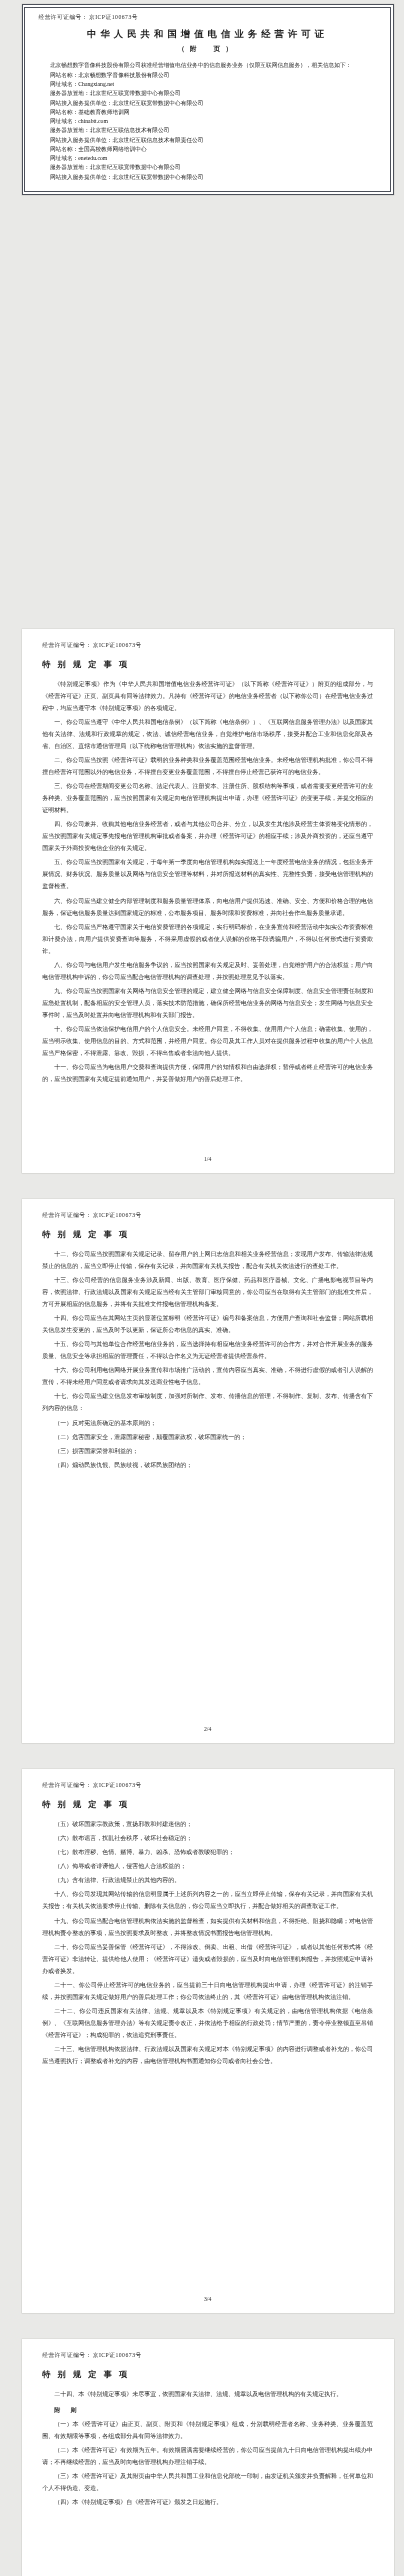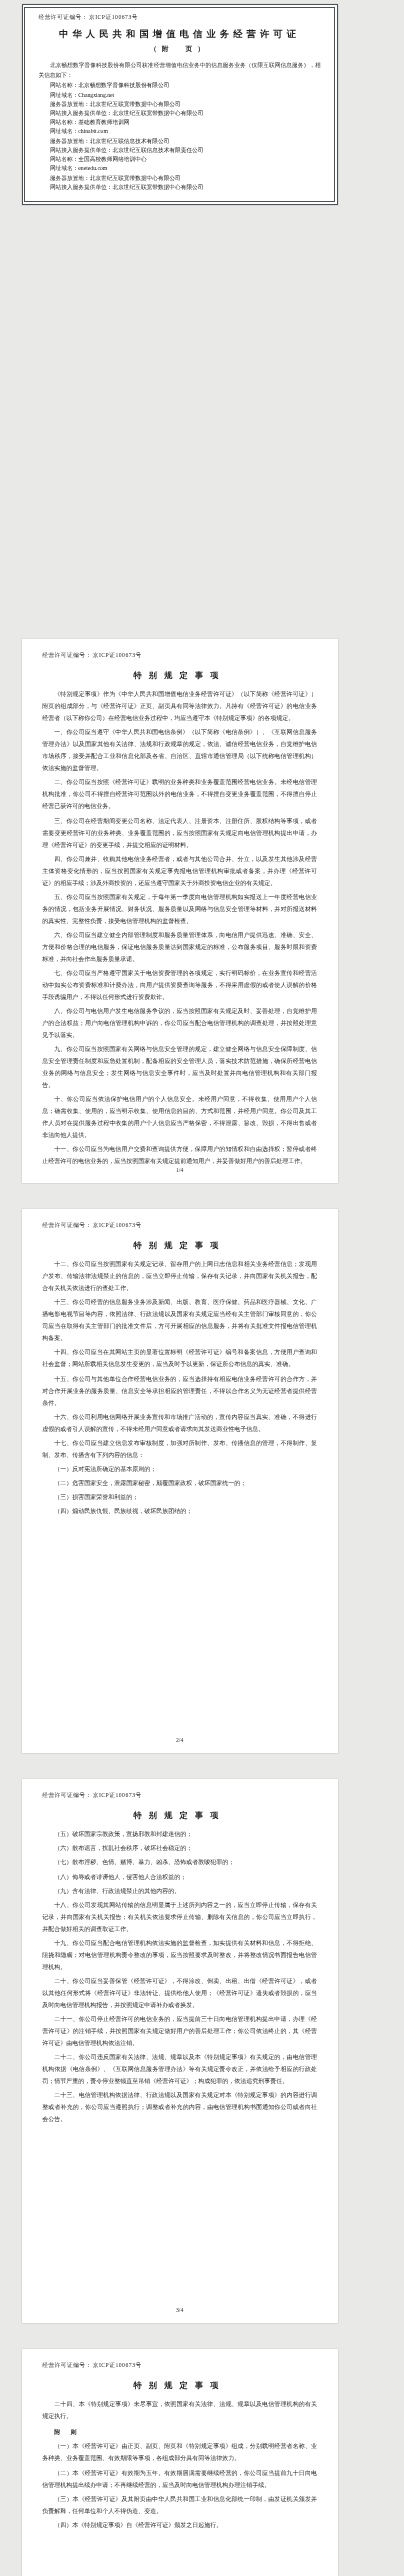--- a/index.html
+++ b/index.html
@@ -5,21 +5,21 @@
   * { margin: 0; padding: 0; box-sizing: border-box; }
   html, body { background: #e9e9e7; }
   body {
     width: 405px;
     font-family: "Liberation Serif", "DejaVu Serif", serif;
     color: #1f1f1f;
   }
   .canvas { width: 405px; min-height: 2873px; padding-top: 4.1px; overflow: hidden; }
 
   .page {
-    width: 316px;
+    width: 372px;
     margin-left: 21.6px;
     background: #ffffff;
     box-shadow: 0 0 0 0.5px #d6d6d2, 0 0.5px 1.5px rgba(0,0,0,0.15);
   }
 
   
   .cover { border: 1px solid #4c505a; padding: 1.5px; }
   .cover-inner { border: 0.5px solid #4c505a; padding: 6.2px 13.4px 9.3px 13.4px; }
   .page-header { font-size: 5.7px; letter-spacing: 0.5px; color: #2a2a2a; }
   .page-header .num { padding-left: 1px; }
@@ -48,21 +48,20 @@
   .entries { margin-top: 1px; }
   .entry-line { font-size: 5.7px; line-height: 1.62; text-indent: 2em; }
   .entry-label { color: #1f1f1f; }
   .entry-value { color: #111; }
 
   
   .prov { height: 544px; position: relative; padding: 13.4px 20.6px 0 20.6px; }
   .gap-lg { margin-top: 434px; }
   .gap { margin-top: 26px; }
   .prov-title {
-    text-align: center;
     font-size: 8.2px;
     font-weight: bold;
     letter-spacing: 7.2px;
     margin: 9.3px 0 7.7px 0;
   }
   .prov-body .para {
     font-size: 6px;
     line-height: 2.0;
     text-align: justify;
     text-indent: 2em;

